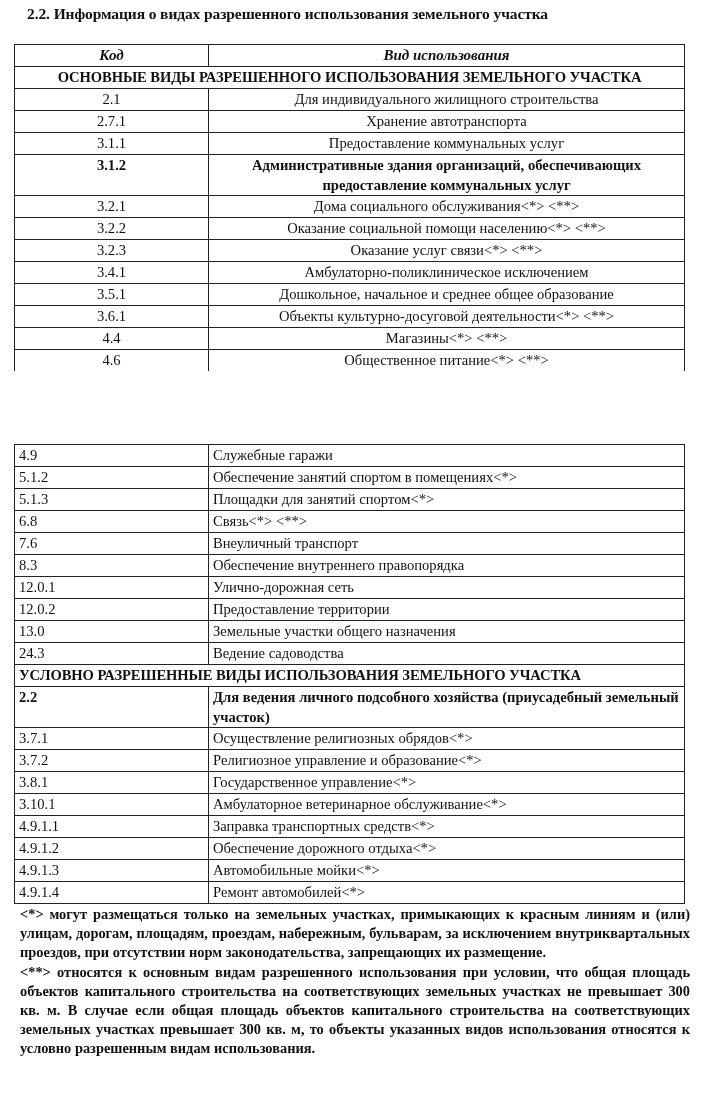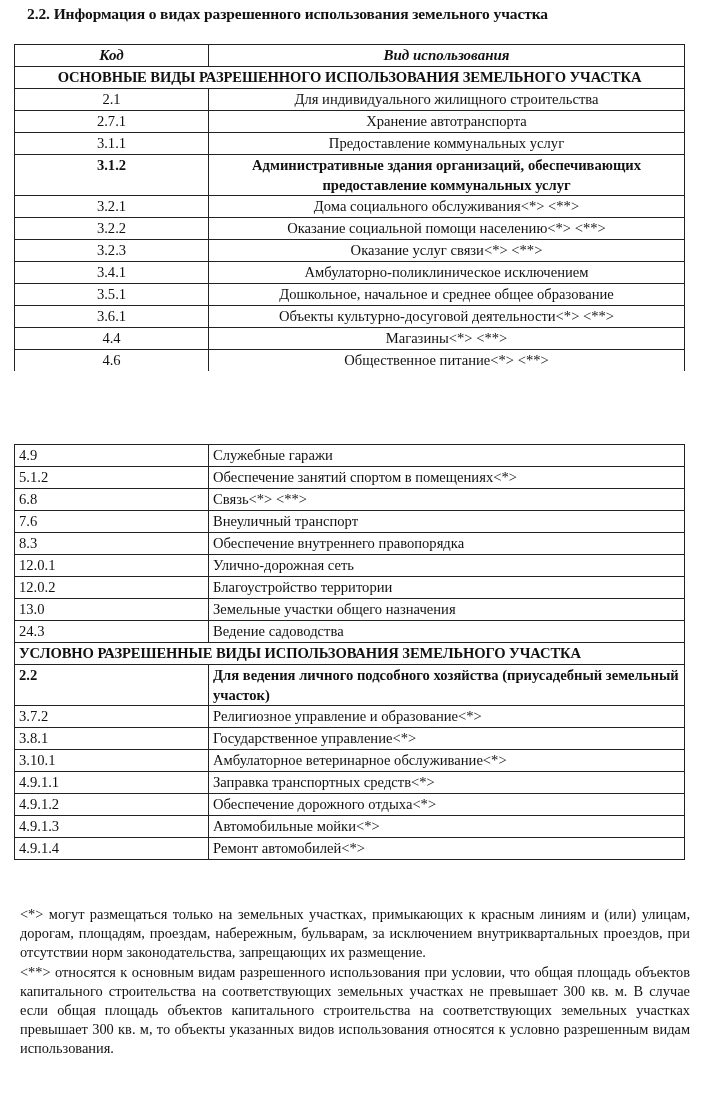--- a/index.html
+++ b/index.html
@@ -28,21 +28,21 @@
     .sec td { font-weight: bold; font-size: 14.6px; letter-spacing: -0.1px; }
     td.code { padding-left: 4px; }
     .tall td { height: 40px; font-weight: bold; }
     #seg1 { top: 44px; text-align: center; }
     #seg1 tr.open td { border-bottom: none; margin-left: 21px; }
     #seg2 { top: 420px; margin-top: 24px; }
     .notes {
       position: absolute; left: 20px; width: 670px; top: 905px;
       font-size: 14.4px; line-height: 19.2px; text-align: justify;
     }
-    .notes p { margin: 0; }
+    .notes p { margin: 0; font-weight: bold; }
   </style>
 </head>
 <body>
 
 <div class="title">2.2. Информация о видах разрешенного использования земельного участка</div>
 
 <table class="uses" id="seg1">
   <colgroup>
       <col class="c1">
       <col class="c2">
@@ -114,55 +114,63 @@
   <tbody>
     <tr>
         <td class="code">4.9</td>
         <td>Служебные гаражи</td>
       </tr>
     <tr>
         <td class="code">5.1.2</td>
         <td>Обеспечение занятий спортом в помещениях&lt;*&gt;</td>
       </tr>
     <tr>
+        <td class="code">5.1.3</td>
+        <td>Площадки для занятий спортом&lt;*&gt;</td>
+      </tr>
+    <tr>
         <td class="code">6.8</td>
         <td>Связь&lt;*&gt; &lt;**&gt;</td>
       </tr>
     <tr>
         <td class="code">7.6</td>
         <td>Внеуличный транспорт</td>
       </tr>
     <tr>
         <td class="code">8.3</td>
         <td>Обеспечение внутреннего правопорядка</td>
       </tr>
     <tr>
         <td class="code">12.0.1</td>
         <td>Улично-дорожная сеть</td>
       </tr>
     <tr>
         <td class="code">12.0.2</td>
-        <td>Благоустройство территории</td>
+        <td>Предоставление территории</td>
       </tr>
     <tr>
         <td class="code">13.0</td>
         <td>Земельные участки общего назначения</td>
       </tr>
     <tr>
         <td class="code">24.3</td>
         <td>Ведение садоводства</td>
       </tr>
     <tr class="sec">
       <td colspan="2">УСЛОВНО РАЗРЕШЕННЫЕ ВИДЫ ИСПОЛЬЗОВАНИЯ ЗЕМЕЛЬНОГО УЧАСТКА</td>
     </tr>
     <tr class="tall">
         <td class="code">2.2</td>
         <td>Для ведения личного подсобного хозяйства (приусадебный земельный участок)</td>
       </tr>
     <tr>
+        <td class="code">3.7.1</td>
+        <td>Осуществление религиозных обрядов&lt;*&gt;</td>
+      </tr>
+    <tr>
         <td class="code">3.7.2</td>
         <td>Религиозное управление и образование&lt;*&gt;</td>
       </tr>
     <tr>
         <td class="code">3.8.1</td>
         <td>Государственное управление&lt;*&gt;</td>
       </tr>
     <tr>
         <td class="code">3.10.1</td>
         <td>Амбулаторное ветеринарное обслуживание&lt;*&gt;</td>

